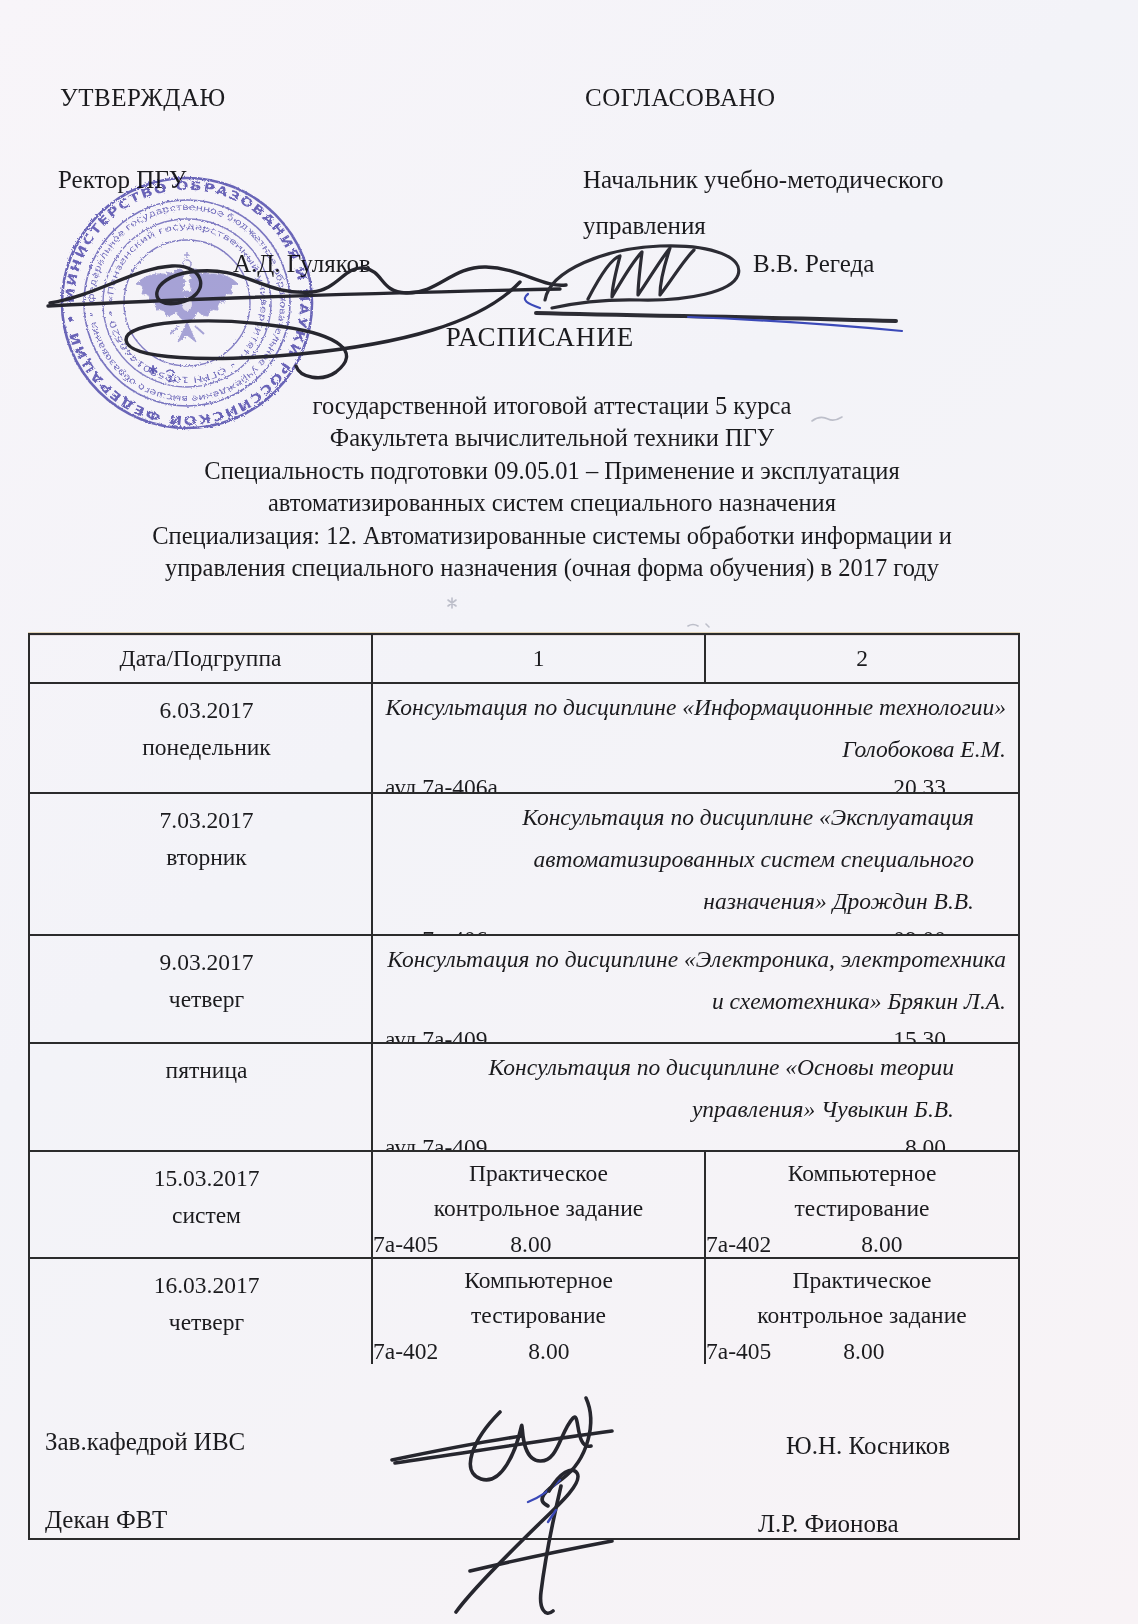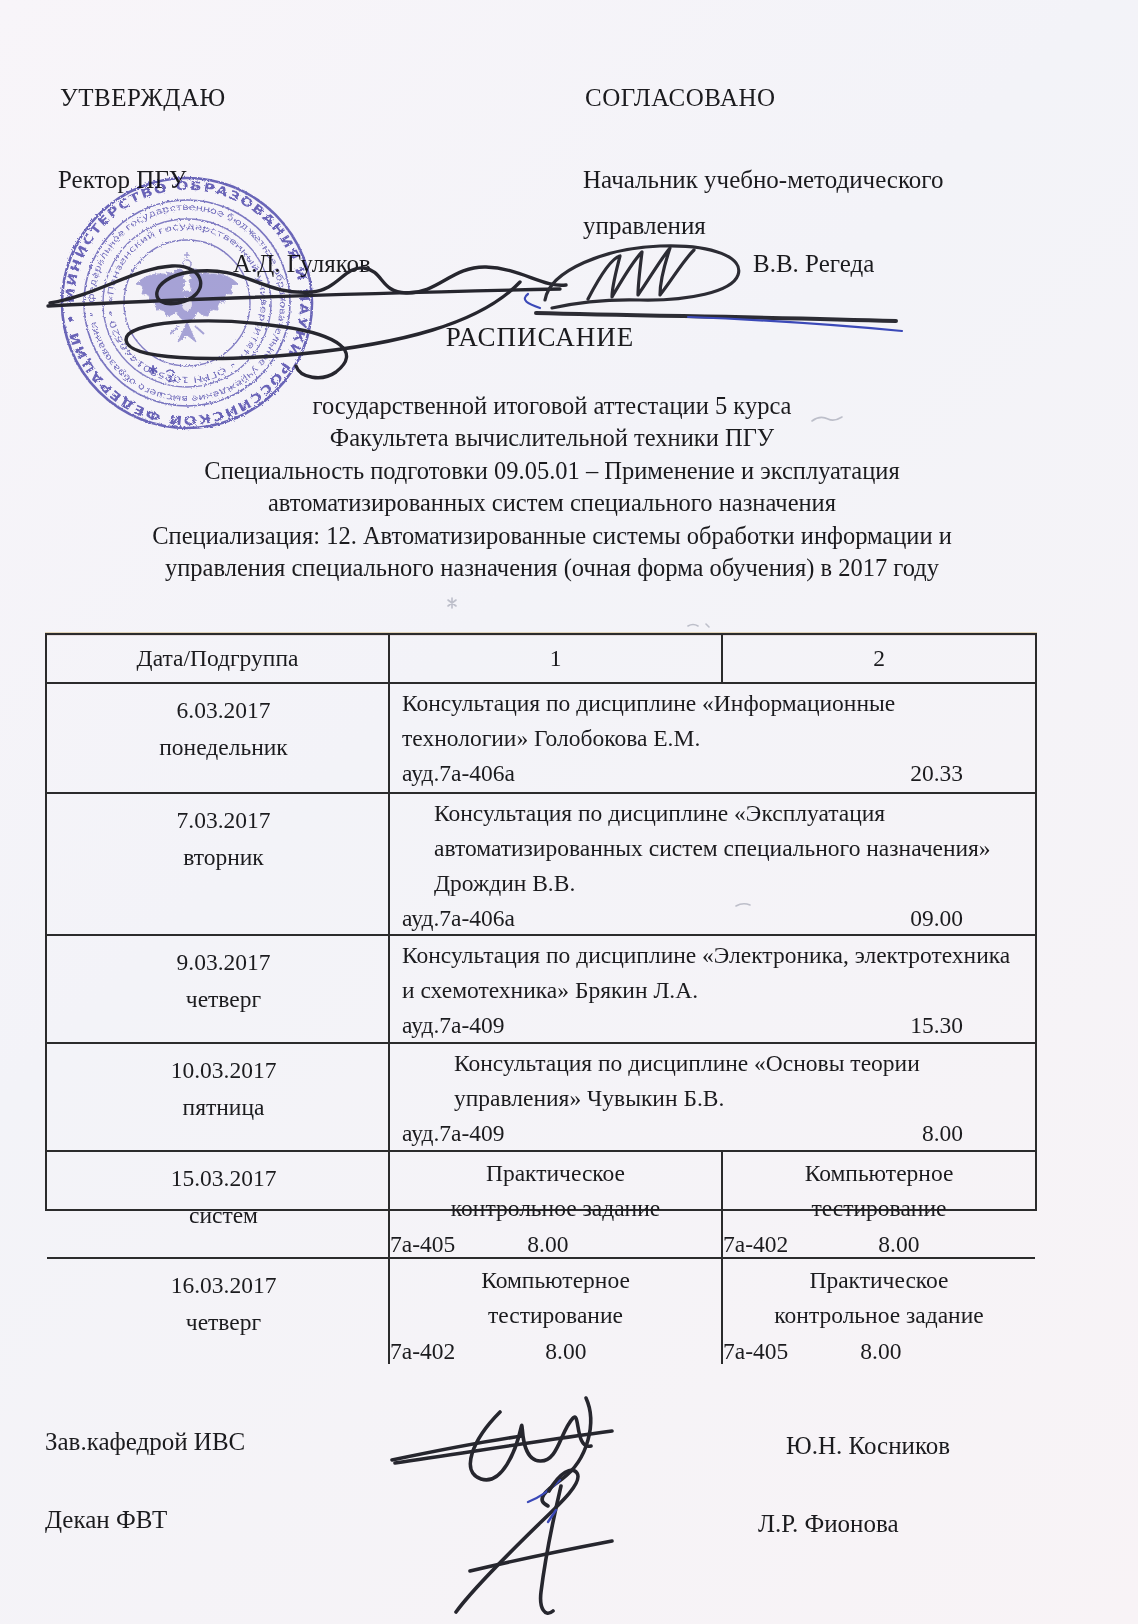--- a/index.html
+++ b/index.html
@@ -15,36 +15,36 @@
     background:linear-gradient(135deg,#f8f5f9 0%,#f3f3f8 40%,#f8f3f6 100%);}
   .abs{position:absolute;}
   .lbl{font-size:25px;white-space:nowrap;}
   .caps{letter-spacing:.5px;}
   .doc-title{font-size:27px;font-weight:normal;letter-spacing:1px;text-align:center;width:1080px;left:0;}
   .subtitle{width:1072px;left:0;text-align:center;font-size:24.5px;line-height:32.4px;}
   .subtitle div{white-space:nowrap;padding-left:32px;}
 
   
   .sched{
-    left:45px;top:633px;width:992px;height:578px;
+    left:28px;top:633px;width:992px;height:907px;
     border:2px solid #2b2b2c;
     display:grid;
     grid-template-columns:341px 333px 314px;
     grid-template-rows:47px 110px 142px 108px 108px 107px 107px;
     box-sizing:border-box;
     box-shadow:0 -1px 0 rgba(190,150,60,.35), inset 0 1px 0 rgba(120,60,60,.12);
     background:transparent;
   }
   .cell{box-sizing:border-box;overflow:hidden;font-size:23.5px;}
   .bl{border-left:2px solid #2b2b2c;}
   .bt{border-top:2px solid #2b2b2c;}
   .hcell{display:flex;align-items:center;justify-content:center;}
   .datecell{text-align:center;padding-top:8px;line-height:37px;padding-left:12px;}
   .merged{grid-column:2/4;display:flex;flex-direction:column;padding:2px 4px 2px 4px;}
-  .consult{text-align:left;line-height:35px;padding:0 8px;}
+  .consult{text-align:right;line-height:42px;padding:0 8px;font-style:italic;}
   .audline{margin-top:auto;display:flex;justify-content:space-between;
            padding:0 68px 13px 8px;line-height:34px;}
   .splitcell{display:flex;flex-direction:column;padding-top:4px;text-align:center;line-height:35px;}
   .rtline{display:flex;justify-content:flex-start;gap:72px;margin-top:1px;}
 
   
   .footlbl{font-size:25px;white-space:nowrap;text-align:center;}
 
   .stamp{mix-blend-mode:multiply;opacity:.95;}
   svg{display:block;}
@@ -160,21 +160,20 @@
     </div>
     <div class="cell bt bl merged">
       <div class="consult">Консультация по дисциплине «Электроника, электротехника и схемотехника» Брякин Л.А.</div>
       <div class="audline">
         <span>ауд.7а-409</span>
         <span>15.30</span>
       </div>
     </div>
 
     <div class="cell bt datecell">
-      <div>10.03.2017</div>
       <div>пятница</div>
     </div>
     <div class="cell bt bl merged">
       <div class="consult" style="padding:0 60px;">Консультация по дисциплине «Основы теории управления» Чувыкин Б.В.</div>
       <div class="audline">
         <span>ауд.7а-409</span>
         <span>8.00</span>
       </div>
     </div>
 

